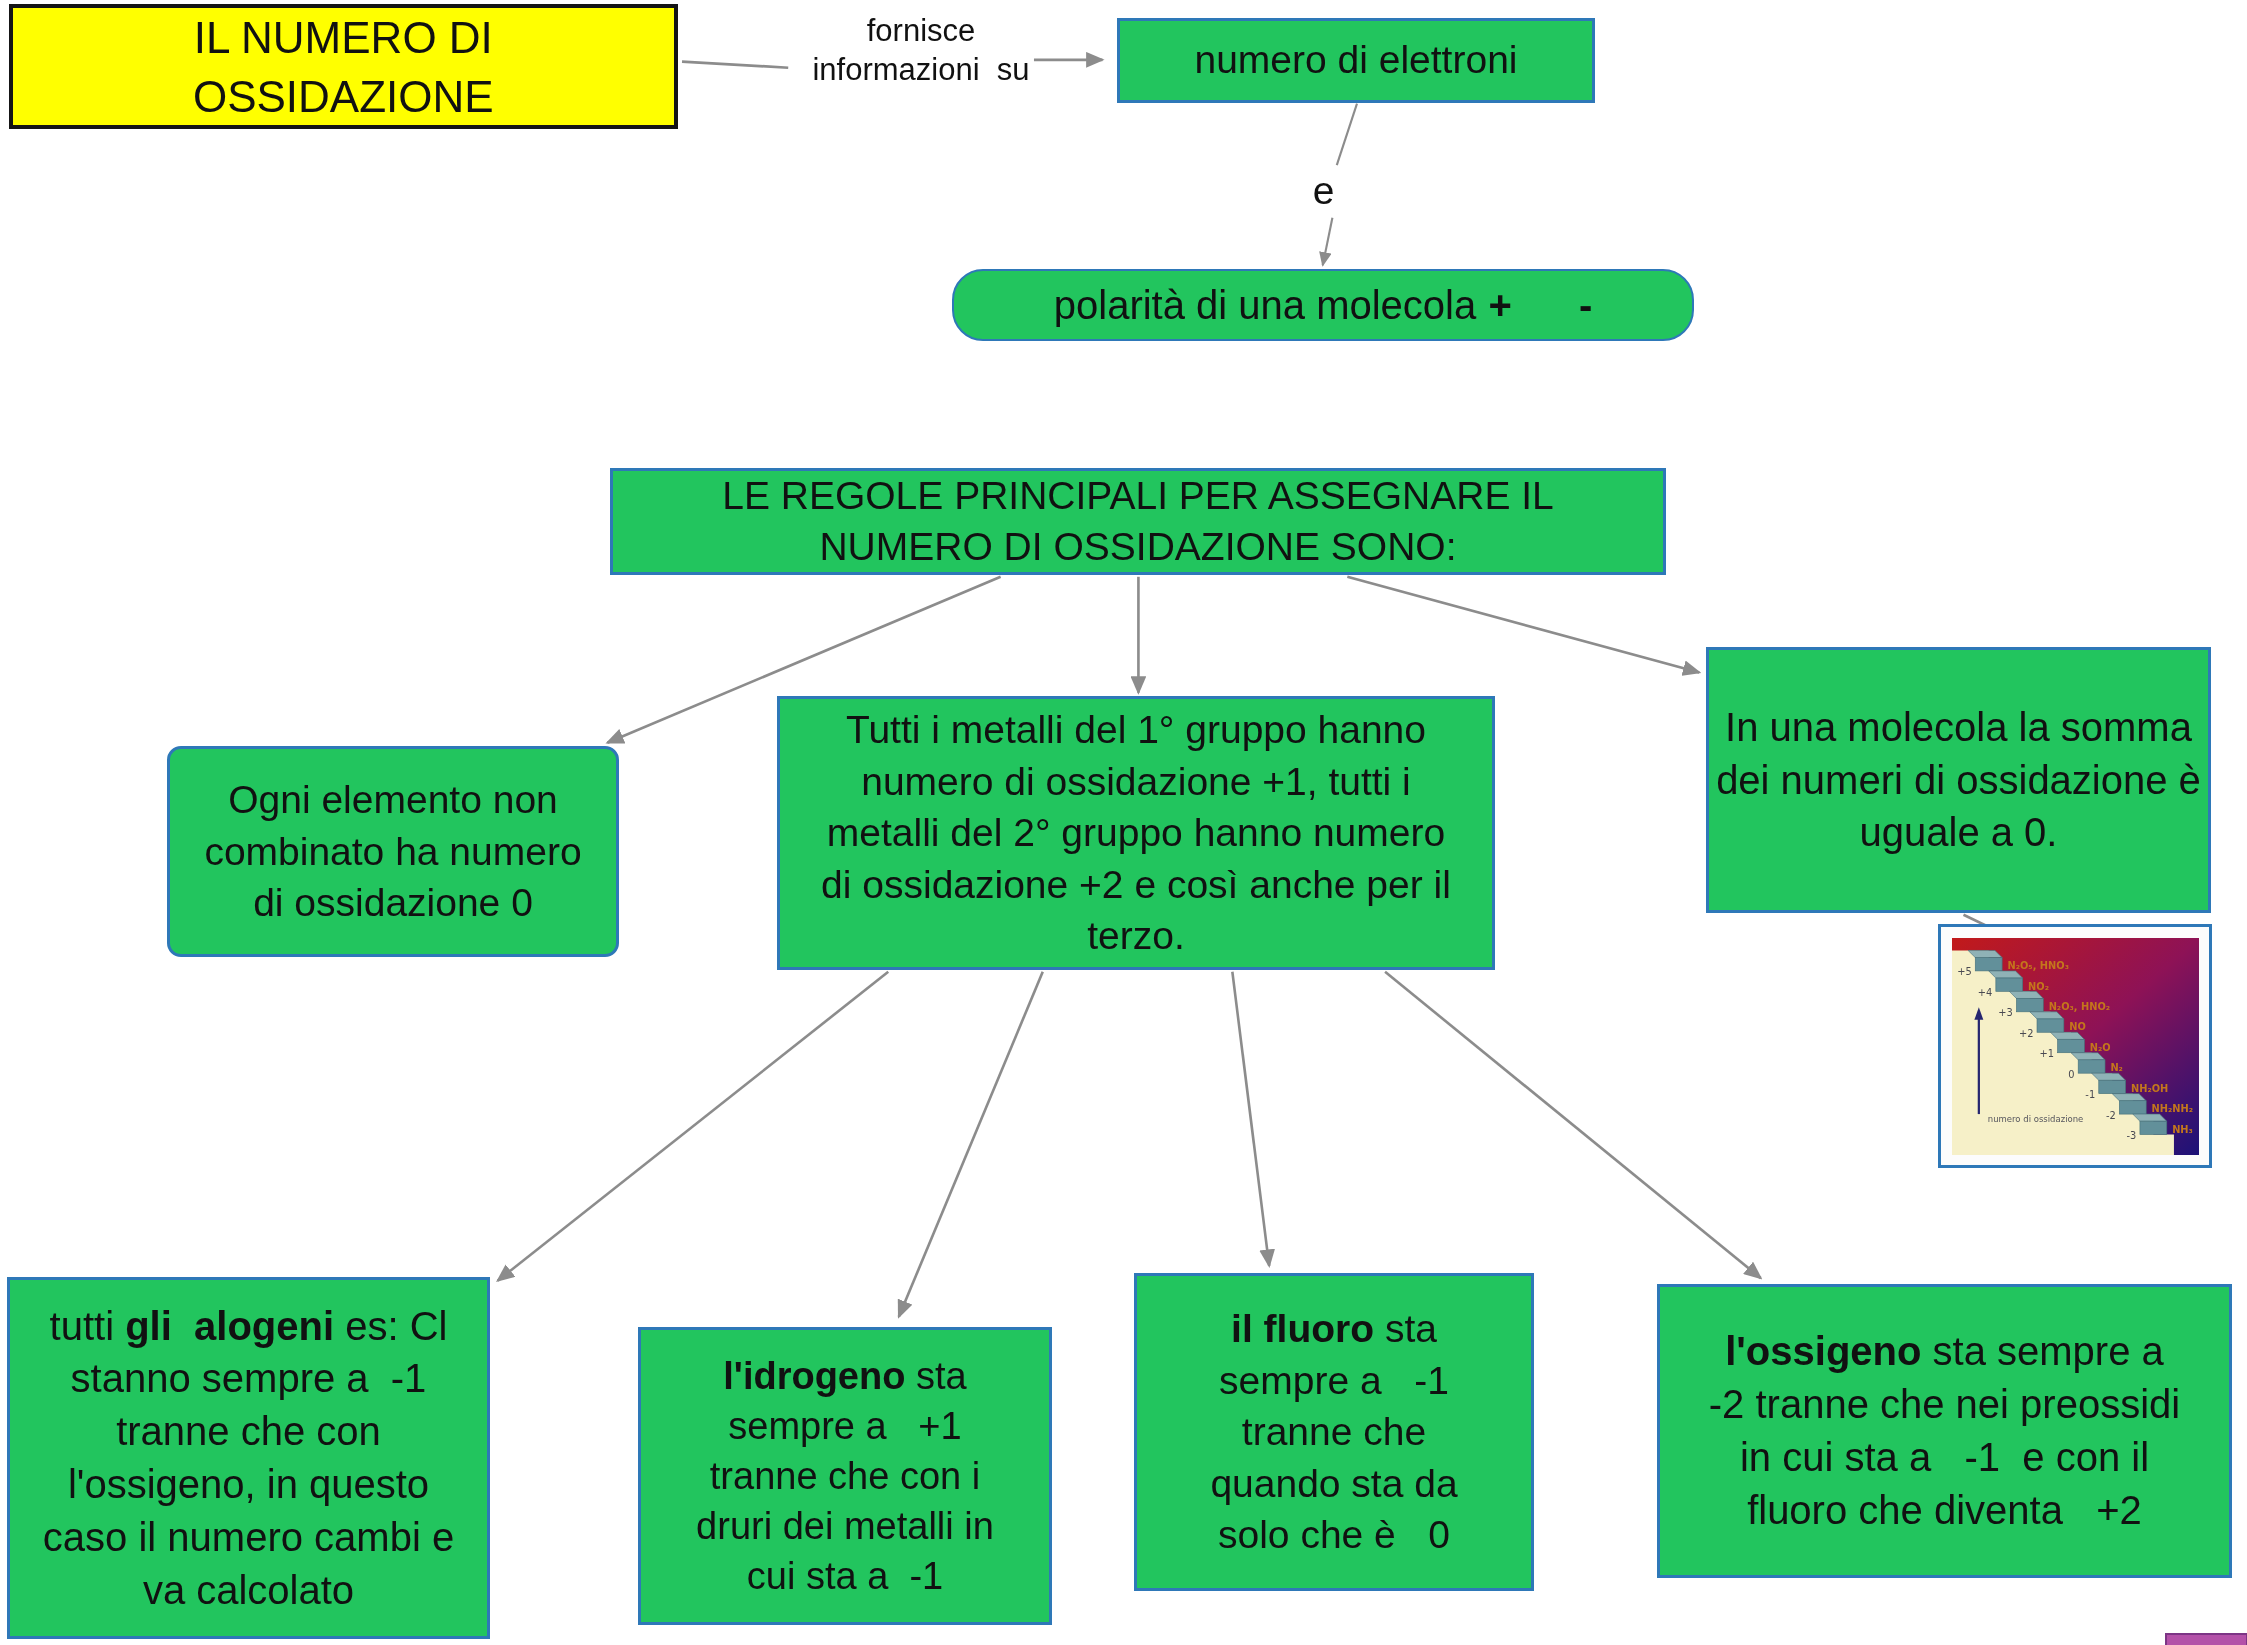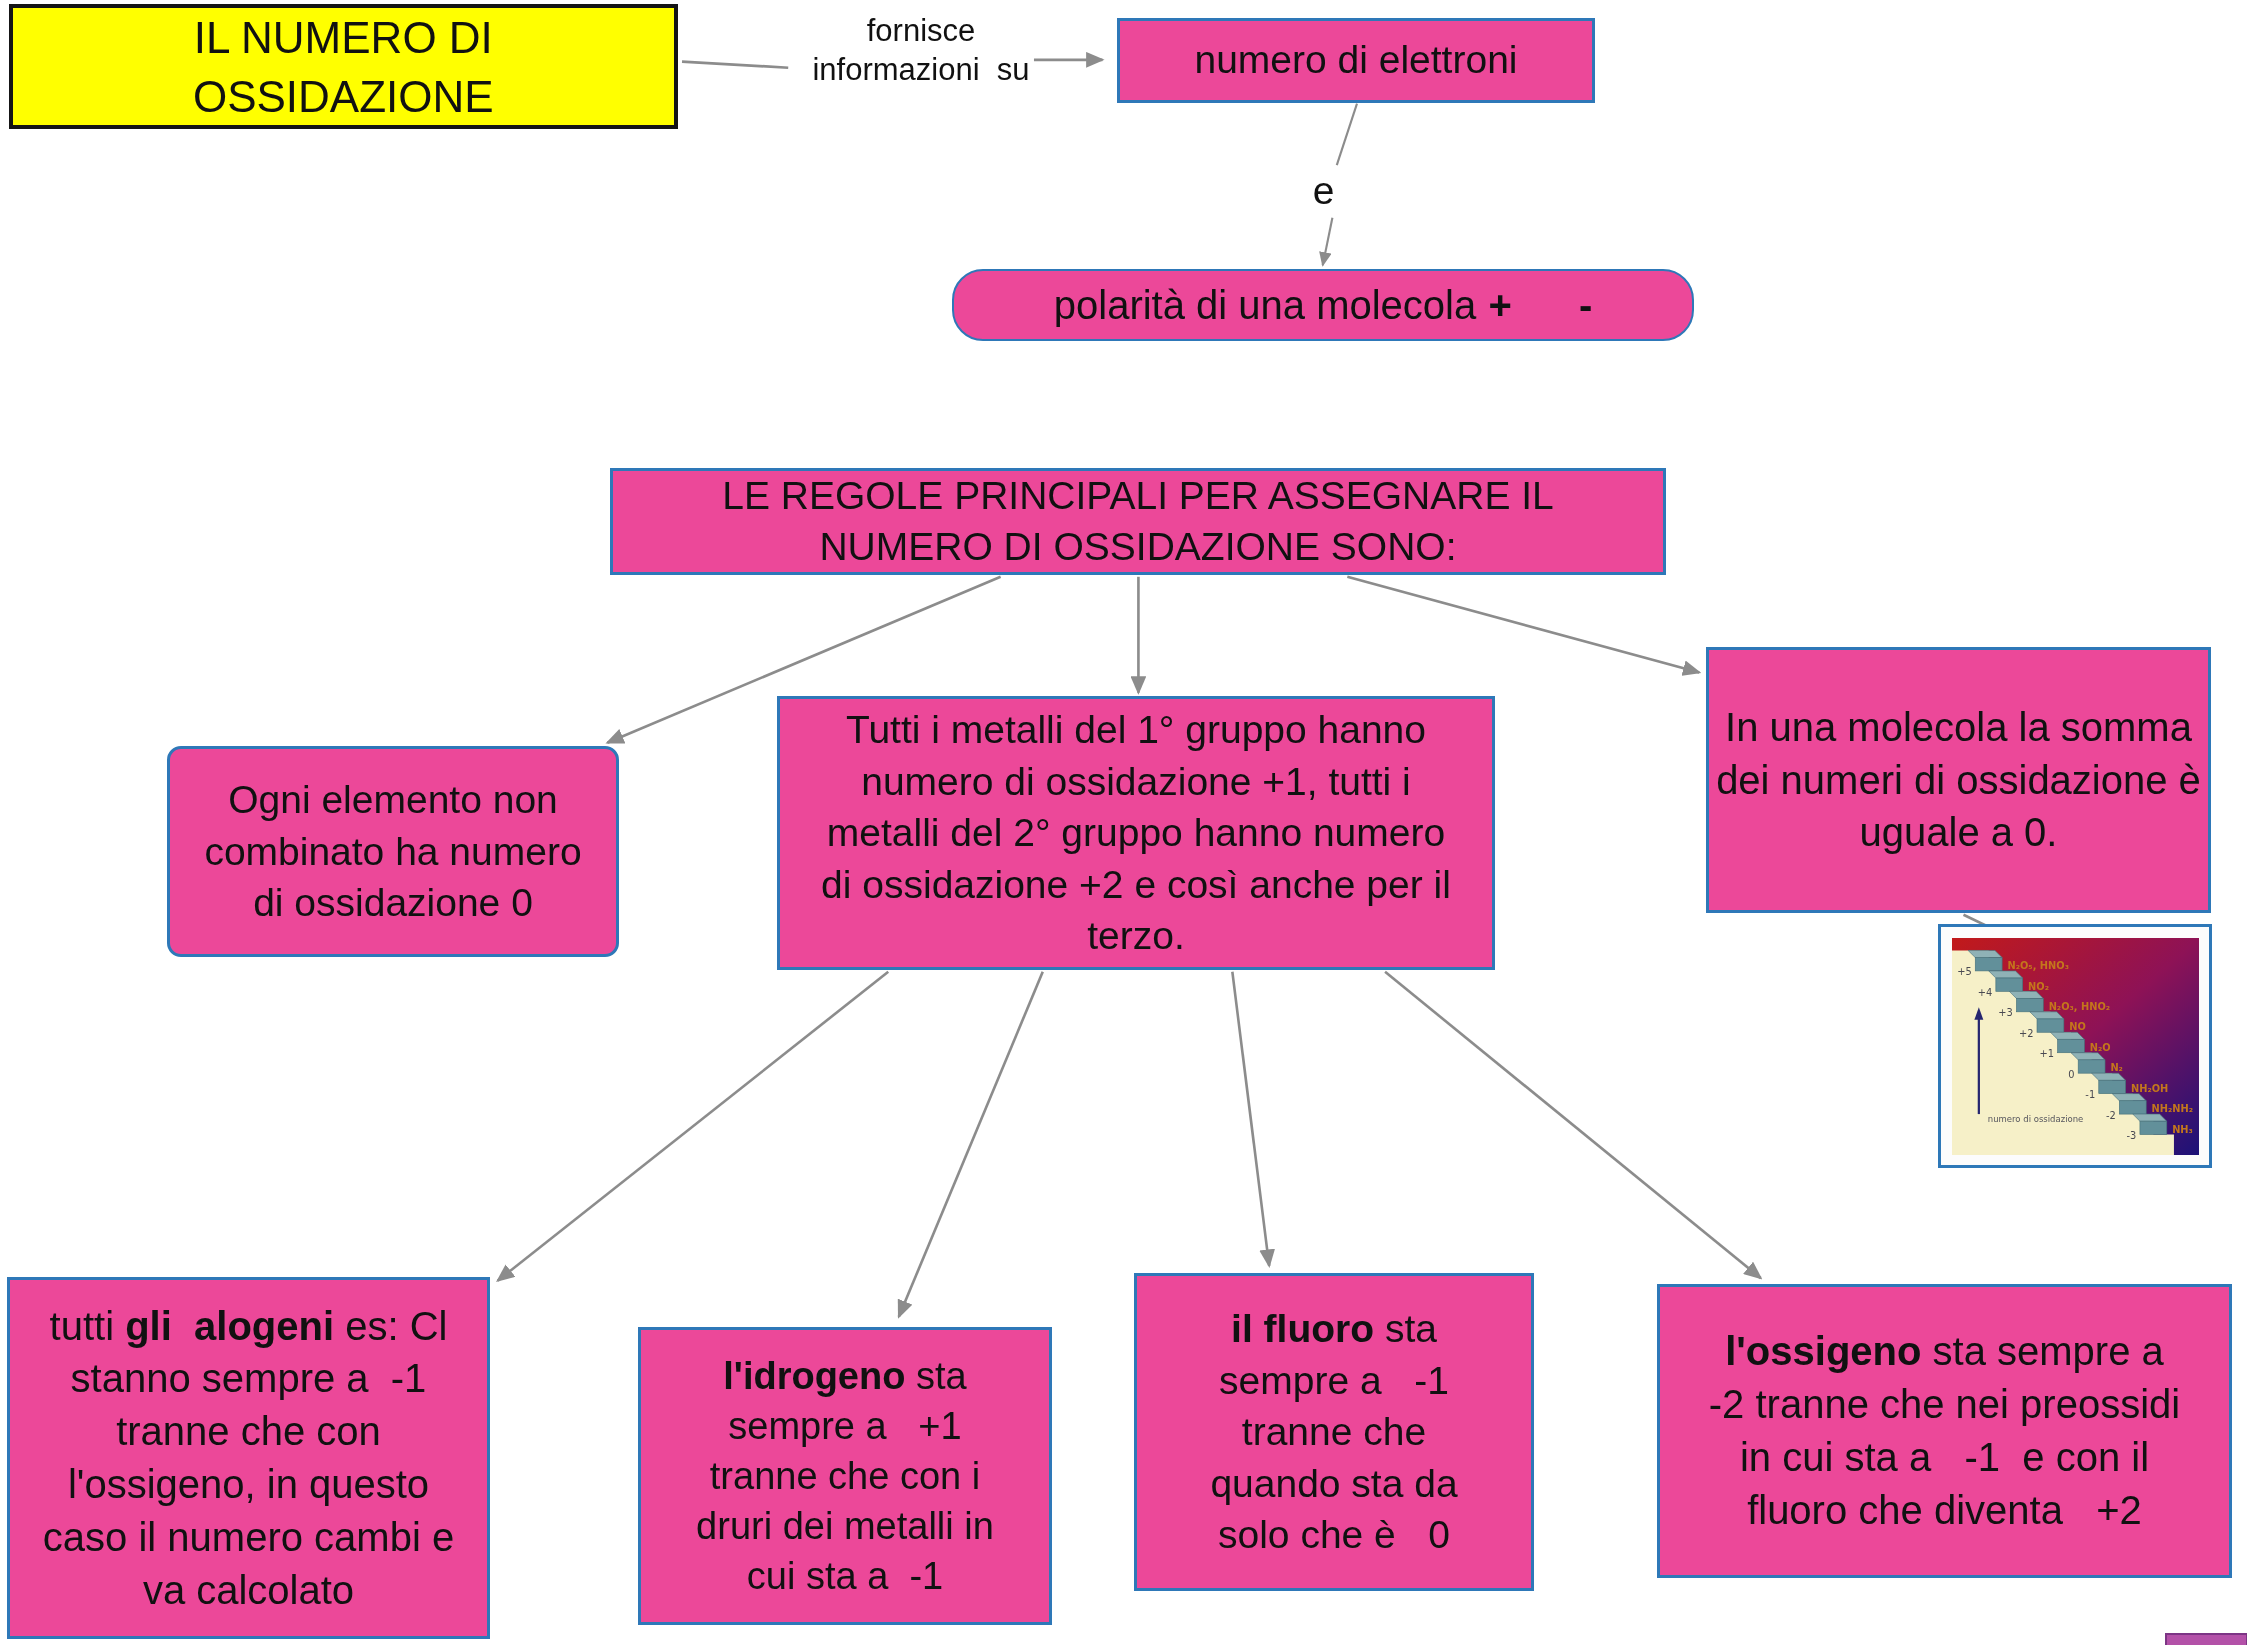--- a/index.html
+++ b/index.html
@@ -3,21 +3,21 @@
 <meta charset="utf-8">
 <style>
   html,body{margin:0;padding:0;background:#ffffff;}
   #canvas{
     position:relative;width:2247px;height:1646px;overflow:hidden;
     background:#ffffff;
     font-family:"Liberation Sans","DejaVu Sans",sans-serif;
     color:#111;
   }
   .node{
-    position:absolute;box-sizing:border-box;background:#ec4899;
+    position:absolute;box-sizing:border-box;background:#22c55e;
     border:3.5px solid var(--node-border,#2e78b8);
     display:flex;align-items:center;justify-content:center;
     text-align:center;white-space:pre-line;line-height:1.32;
   }
   .label{
     position:absolute;box-sizing:border-box;
     display:flex;align-items:center;justify-content:center;
     text-align:center;white-space:pre-line;line-height:1.25;
   }
   #title-node{

